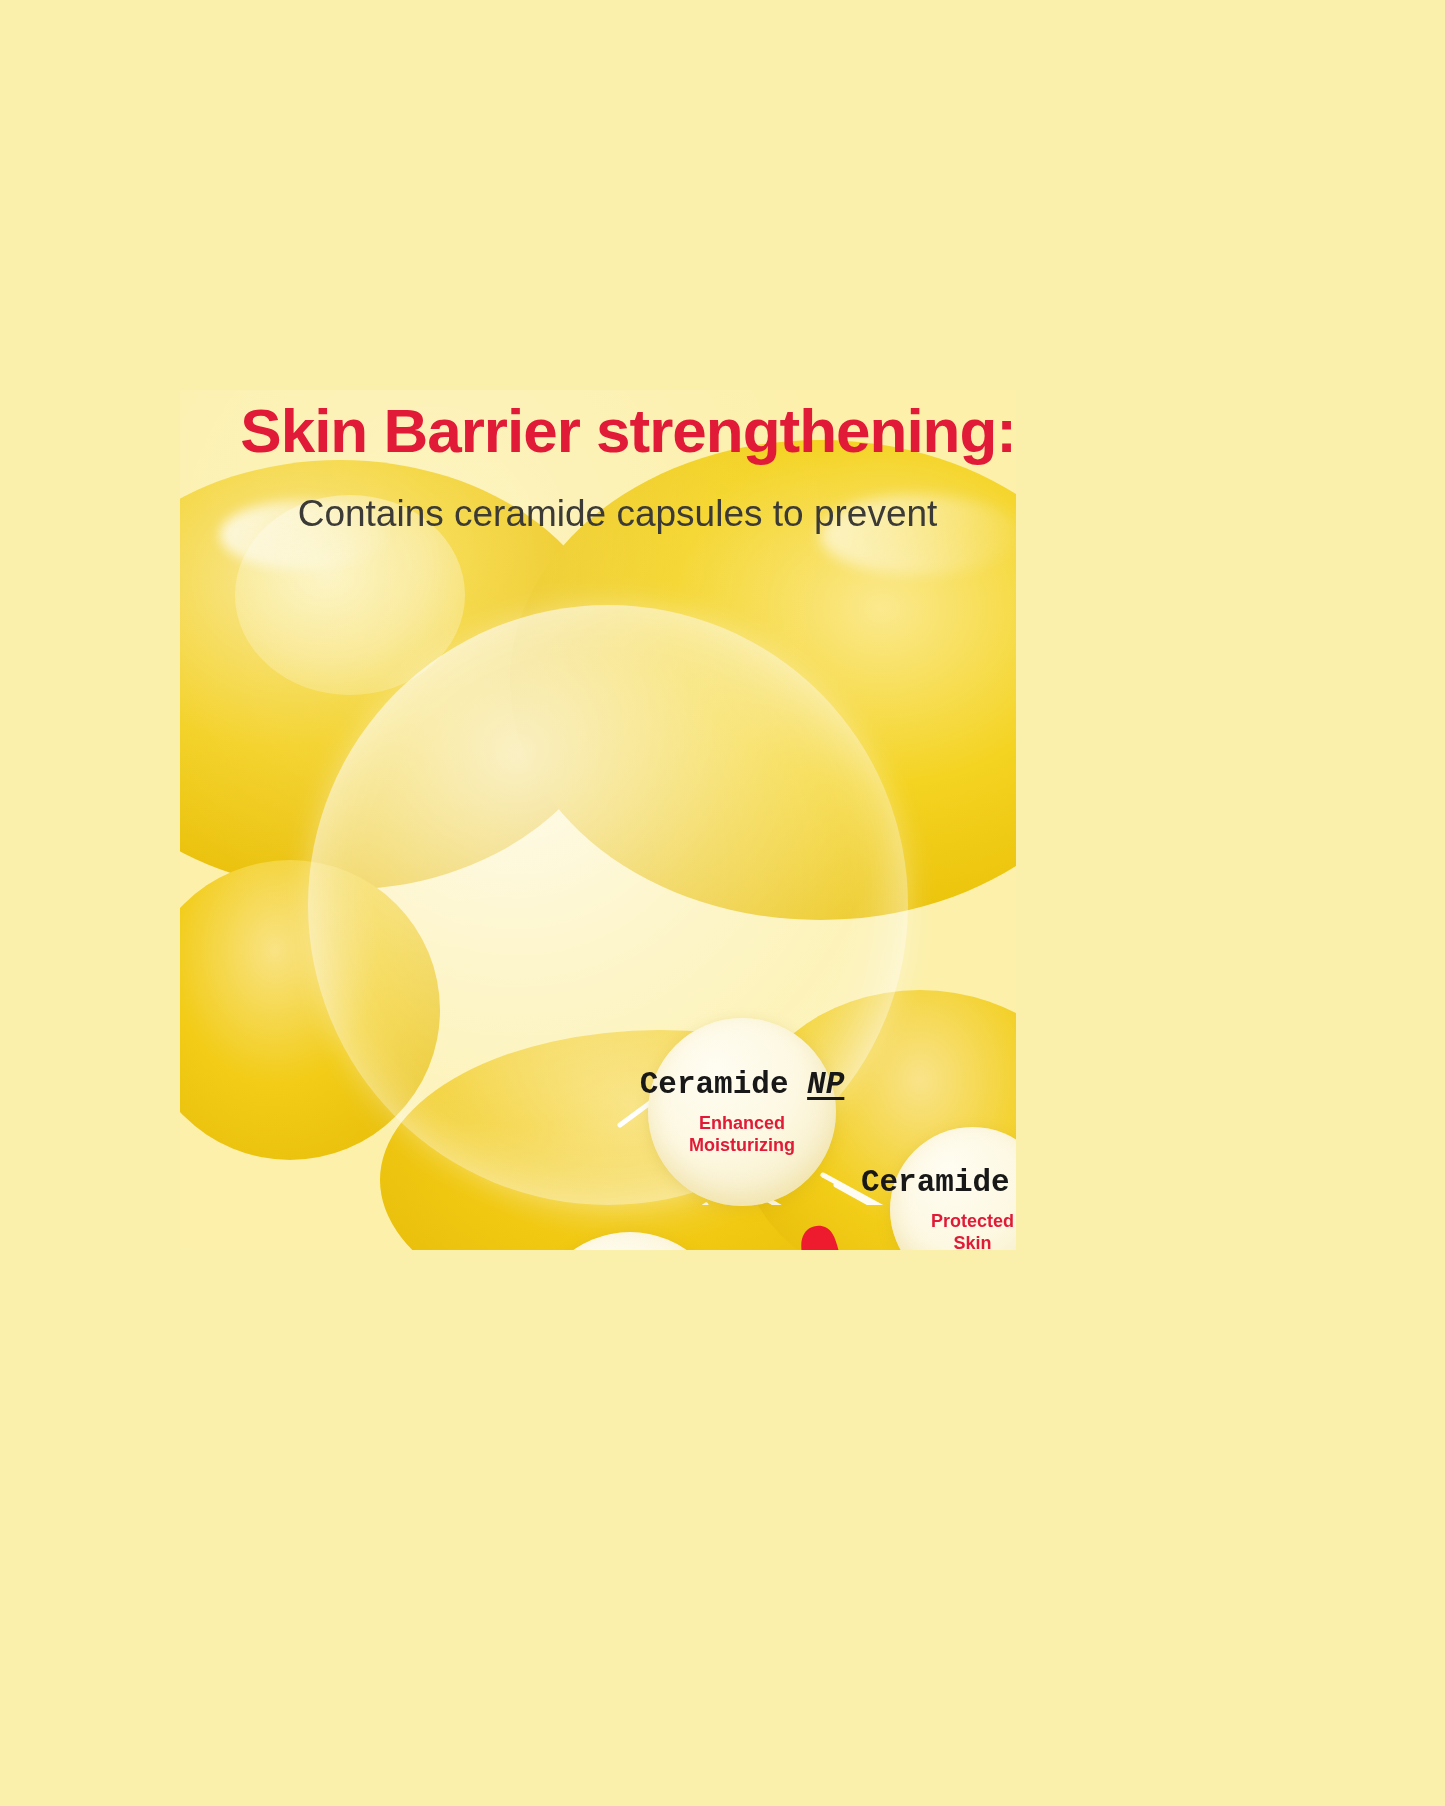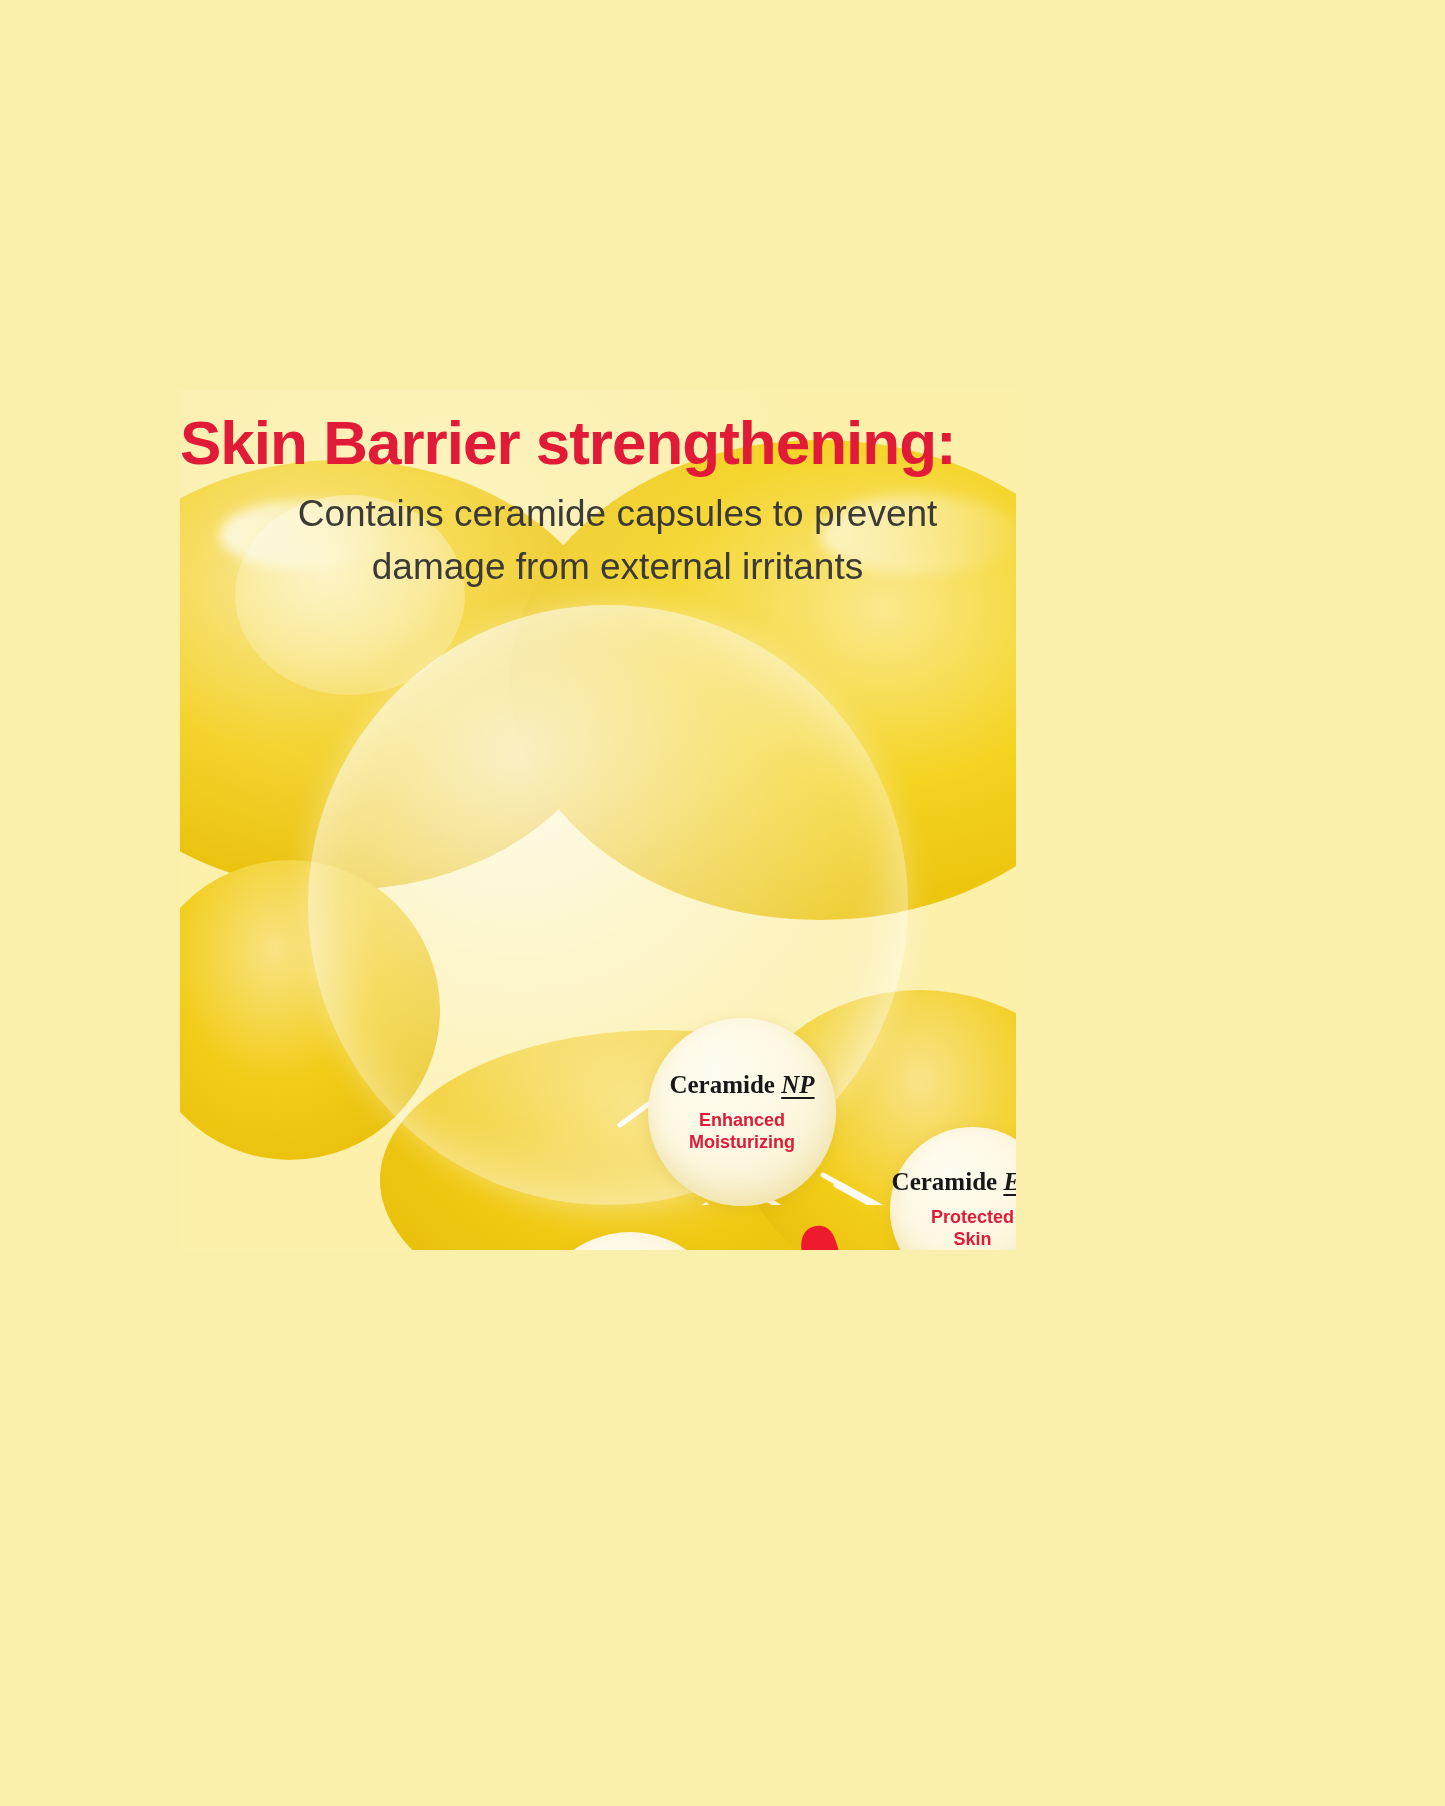--- a/index.html
+++ b/index.html
@@ -66,22 +66,22 @@
   
   .panel-soft{
     position:absolute;left:0;top:0;width:100%;height:100%;
     background:
       radial-gradient(circle at 30% 18%, rgba(255,255,255,.25) 0%, rgba(255,255,255,0) 45%);
     pointer-events:none;
   }
 
   
   #title{
-    position:absolute; left:0; top:20px; width:100%;
-    text-align:left;
+    position:absolute; left:0; top:8px; width:100%;
+    text-align:right;
     color:#e01a37;
     font-size:62px;
     font-weight:bold;
     letter-spacing:-1px;
     line-height:1.05;
     white-space:nowrap;
   }
   #subtitle{
     position:absolute; left:0; top:98px; width:100%;
     text-align:center;
@@ -109,24 +109,24 @@
   
   .bubble{
     position:absolute;
     border-radius:50%;
     background:radial-gradient(circle at 36% 28%, #fffdf2 0%, #fdf8e2 45%, #f7eec8 78%, #f1e3ae 100%);
     box-shadow:0 3px 14px rgba(190,160,40,.22), inset 0 -10px 22px rgba(235,215,140,.45);
     display:flex;flex-direction:column;align-items:center;justify-content:center;
     text-align:center;
   }
   .b-name{
-    font-family:Liberation Serif, serif;
+    font-family:Liberation Mono, monospace;
     color:#181818;
     font-weight:bold;
-    font-size:25px;
+    font-size:31px;
     white-space:nowrap;
     margin-bottom:11px;
   }
   .b-name i{
     font-style:italic;
     text-decoration:underline;
     text-underline-offset:4px;
   }
   .b-desc{
     color:#e01a37;
@@ -160,21 +160,20 @@
   <div class="blob gel5"></div>
   <div class="blob gel-hook"></div>
   <div class="blob sheen1"></div>
   <div class="blob sheen2"></div>
   <div class="panel-soft"></div>
 
   <div id="title">Skin Barrier strengthening:</div>
 
   <div id="subtitle">
     <div>Contains ceramide capsules to prevent</div>
-    <div>damage from external irritants</div>
   </div>
 
   <div id="sphere"></div>
 
   <svg id="links" viewBox="0 0 600 600">
     <g stroke="#ffffff" stroke-width="5" stroke-linecap="round" opacity="0.95" fill="none">
       <line x1="528" y1="580" x2="600" y2="620"></line>
       <line x1="515" y1="570" x2="592" y2="612"></line>
     </g>
     <g stroke="#ffffff" stroke-width="5" stroke-linecap="round" opacity="0.95" fill="none">

